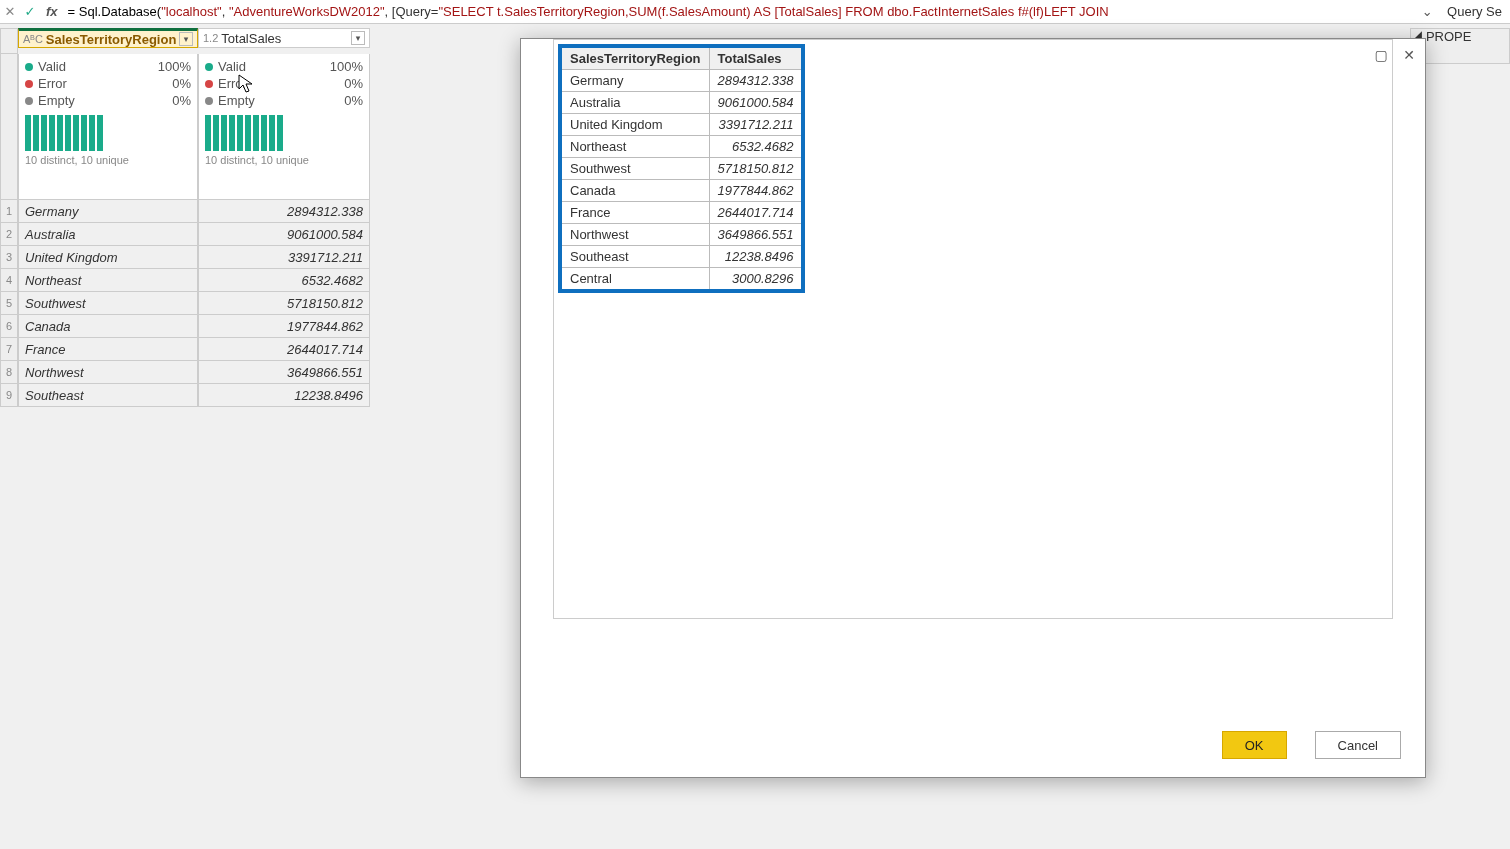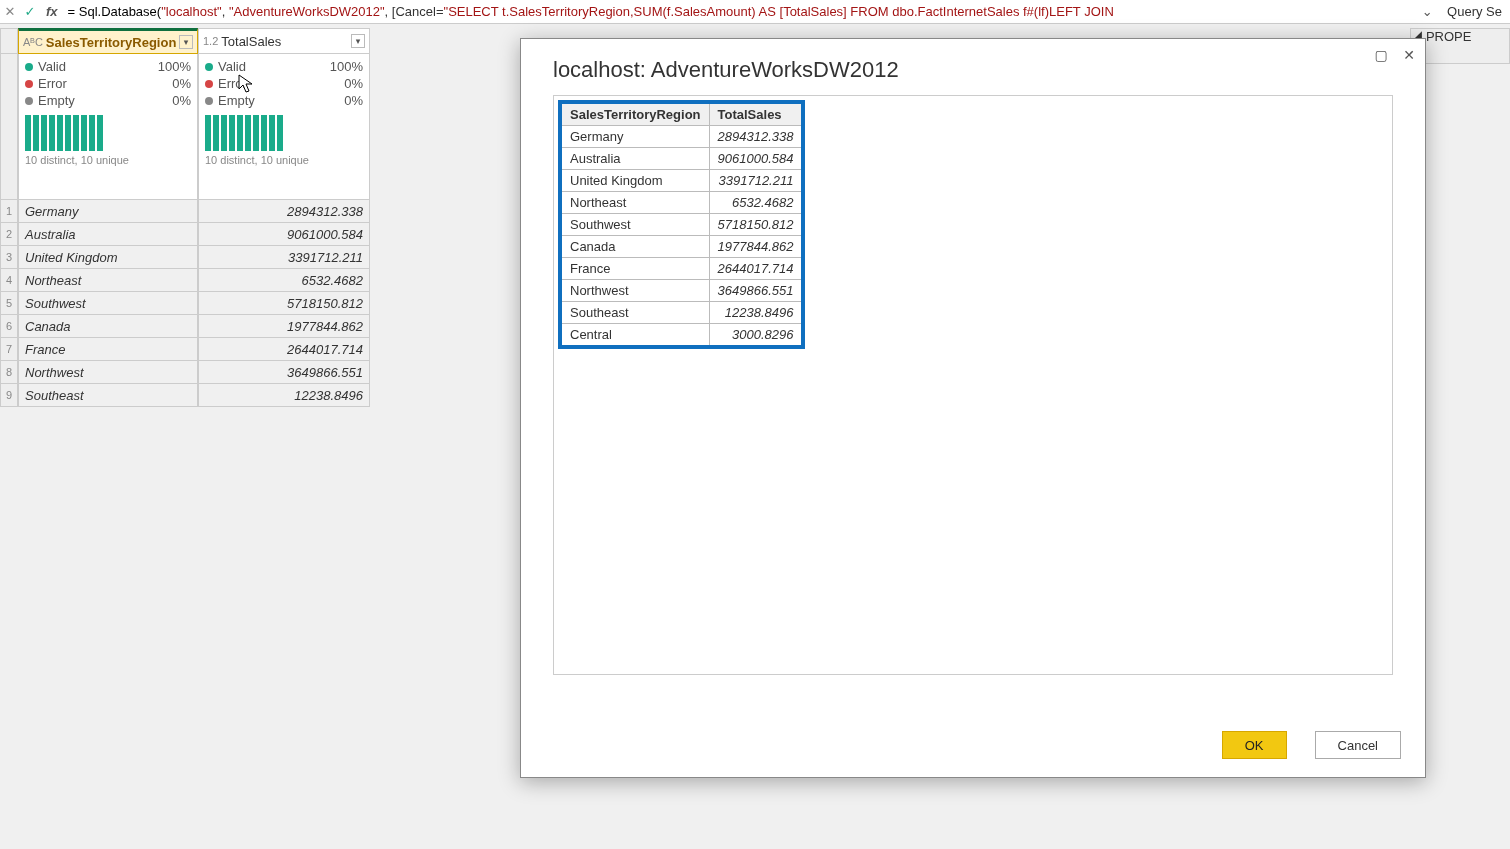--- a/index.html
+++ b/index.html
@@ -10,21 +10,21 @@
 .fb-fx { font-style:italic; font-weight:bold; color:#555; padding:0 6px; }
 .fb-text { flex:1; font-family:Consolas,monospace; color:#333; white-space:nowrap; overflow:hidden; padding-left:4px; }
 .fb-text .kw { color:#000; }
 .fb-text .str { color:#a31515; }
 .fb-drop { width:24px; text-align:center; color:#555; }
 .fb-right { padding:0 8px; color:#333; }
 
 .grid-area { position:absolute; top:28px; left:0; width:372px; }
 .col-headers { display:flex; height:26px; }
 .row-num-hdr { width:18px; background:#eee; border:1px solid #ccc; }
-.col-hdr { display:flex; align-items:center; height:26px; border:1px solid #ccc; padding:0 4px; background:#fff; }
+.col-hdr { display:flex; align-items:center; height:20px; border:1px solid #ccc; padding:0 4px; background:#fff; }
 .col-hdr.sel { background:#fff2cc; border-color:#d6a700; border-top:3px solid #0f6f3f; }
 .col-hdr .type-ico { font-size:11px; color:#888; margin-right:3px; }
 .col-hdr .name { flex:1; color:#333; }
 .col-hdr.sel .name { color:#8a5a00; font-weight:600; }
 .col-hdr .dd { width:14px; height:14px; border:1px solid #bbb; display:flex; align-items:center; justify-content:center; font-size:9px; color:#555; }
 
 .quality-row { display:flex; }
 .quality-blank { width:18px; background:#eee; border:1px solid #ccc; border-top:none; }
 .quality-cell { border:1px solid #ccc; border-top:none; padding:4px 6px; background:#fff; }
 .q-line { display:flex; align-items:center; justify-content:space-between; font-size:12px; color:#555; line-height:17px; }
@@ -62,21 +62,21 @@
 .cursor { position:absolute; top:74px; left:238px; width:16px; height:20px; pointer-events:none; }
 </style>
 </head>
 <body>
 
 <div class="formula-bar">
   <div class="fb-ctrl">✕</div>
   <div class="fb-ctrl" style="color:#2a8">✓</div>
   <div class="fb-fx">fx</div>
   <div class="fb-text">
-    <span class="kw">= Sql.Database(</span><span class="str">"localhost"</span><span>, </span><span class="str">"AdventureWorksDW2012"</span><span>, [Cancel=</span><span class="str">"SELECT t.SalesTerritoryRegion,SUM(f.SalesAmount) AS [TotalSales] FROM dbo.FactInternetSales f#(lf)LEFT JOIN</span>
+    <span class="kw">= Sql.Database(</span><span class="str">"localhost"</span><span>, </span><span class="str">"AdventureWorksDW2012"</span><span>, [Query=</span><span class="str">"SELECT t.SalesTerritoryRegion,SUM(f.SalesAmount) AS [TotalSales] FROM dbo.FactInternetSales f#(lf)LEFT JOIN</span>
   </div>
   <div class="fb-drop">⌄</div>
   <div class="fb-right">Query Se</div>
 </div>
 
 <div class="grid-area">
   <div class="col-headers">
     <div class="row-num-hdr"></div>
     <div class="col-hdr sel" style="width:180px">
       <span class="type-ico">AᴮC</span>
@@ -218,21 +218,20 @@
 <div class="props">
   <span class="tri">◢</span>
   <span>PROPE</span>
 </div>
 
 <div class="dialog">
   <div class="dlg-ctrls">
     <span>▢</span>
     <span>✕</span>
   </div>
-  <div class="dlg-title">localhost: AdventureWorksDW2012</div>
   <div class="dlg-body">
     <table class="preview-tbl">
       <thead>
           <tr>
         <th>SalesTerritoryRegion</th>
         <th>TotalSales</th>
       </tr>
         </thead>
       <tbody id="preview-rows">
           <tr>

